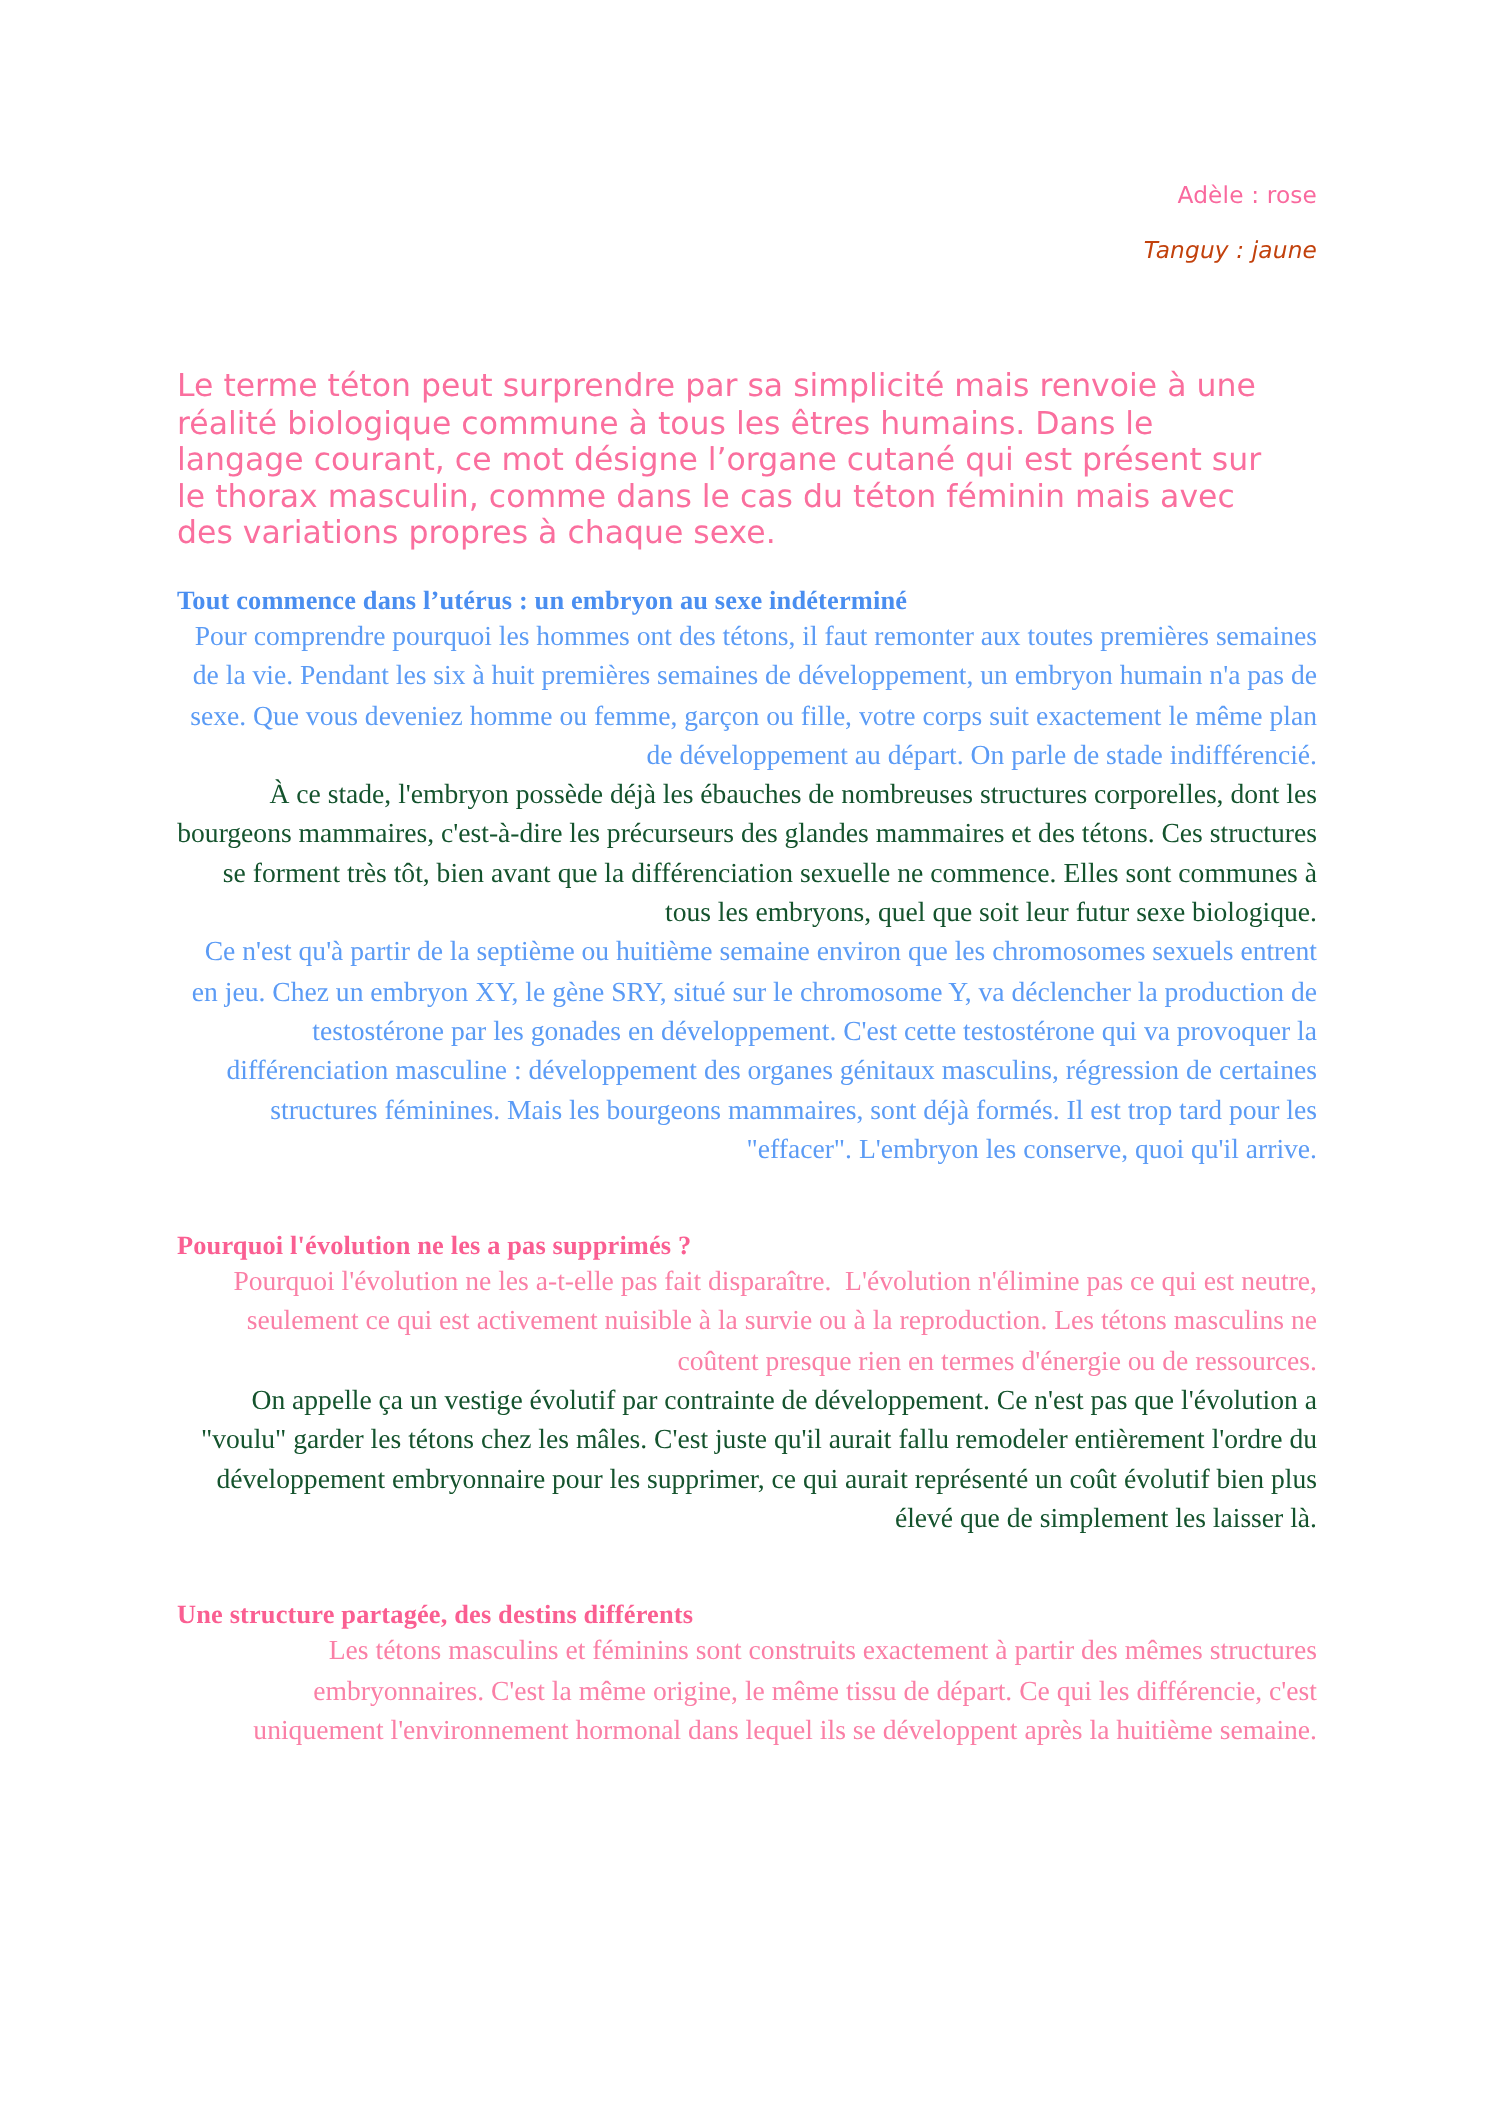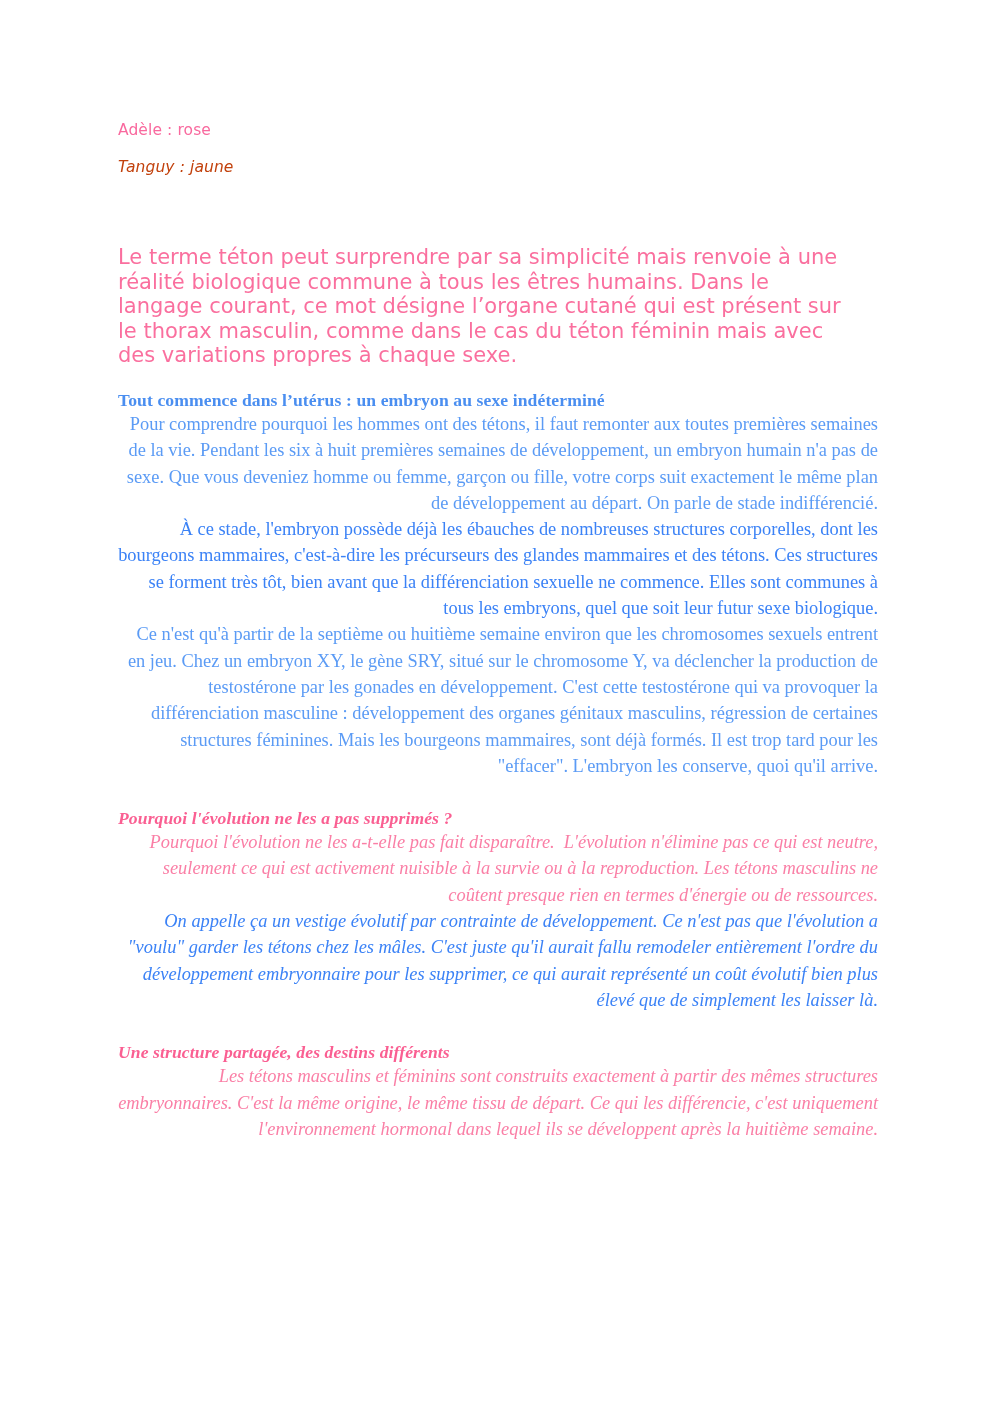--- a/index.html
+++ b/index.html
@@ -23,20 +23,21 @@
   .content {
     position: absolute;
     left: 118px;
     top: 112px;
     width: 760px;
   }
 
   
   .legend {
     margin: 0 0 0 0;
+    text-align: right;
   }
   .legend-line {
     font-family: "DejaVu Sans", "Liberation Sans", sans-serif;
     font-size: 15.5px;
     line-height: 37px;
     letter-spacing: 0.1px;
     white-space: pre;
   }
   .legend-line.rose  { color: #f9699e; }
   .legend-line.jaune { color: #c2410c; font-style: italic; }
@@ -49,22 +50,21 @@
     line-height: 24.6px;
     color: #fa6f9e;
     margin-top: 59px;
     width: 730px;
   }
 
   
   .section {
   }
   .section.tight {
-    margin-top: 28px;
-    font-style: italic;
+    margin-top: 40px;
   }
   h2.heading {
     font-family: "Liberation Serif", "DejaVu Serif", serif;
     font-size: 17.6px;
     font-weight: bold;
     margin: 0;
     padding: 0;
     line-height: 22px;
     letter-spacing: 0.1px;
   }
@@ -76,21 +76,21 @@
     padding: 0;
     width: 760px;
     text-align: right;
     white-space: pre-wrap;
   }
   .gap-after-heading { margin-top: 26px; }
   .gap-para { margin-top: 22px; }
 
   .c-blue  { color: #5b9bf5; }
   .c-blue-h{ color: #4a8ef0; }
-  .c-gold  { color: #3b82f6; }
+  .c-gold  { color: #14532d; }
   .c-pink  { color: #fa7fa6; }
   .c-pink-h{ color: #fa5f92; }
 </style>
 </head>
 <body>
 
 <div class="page">
   <div class="content">
 
     <div class="legend">

